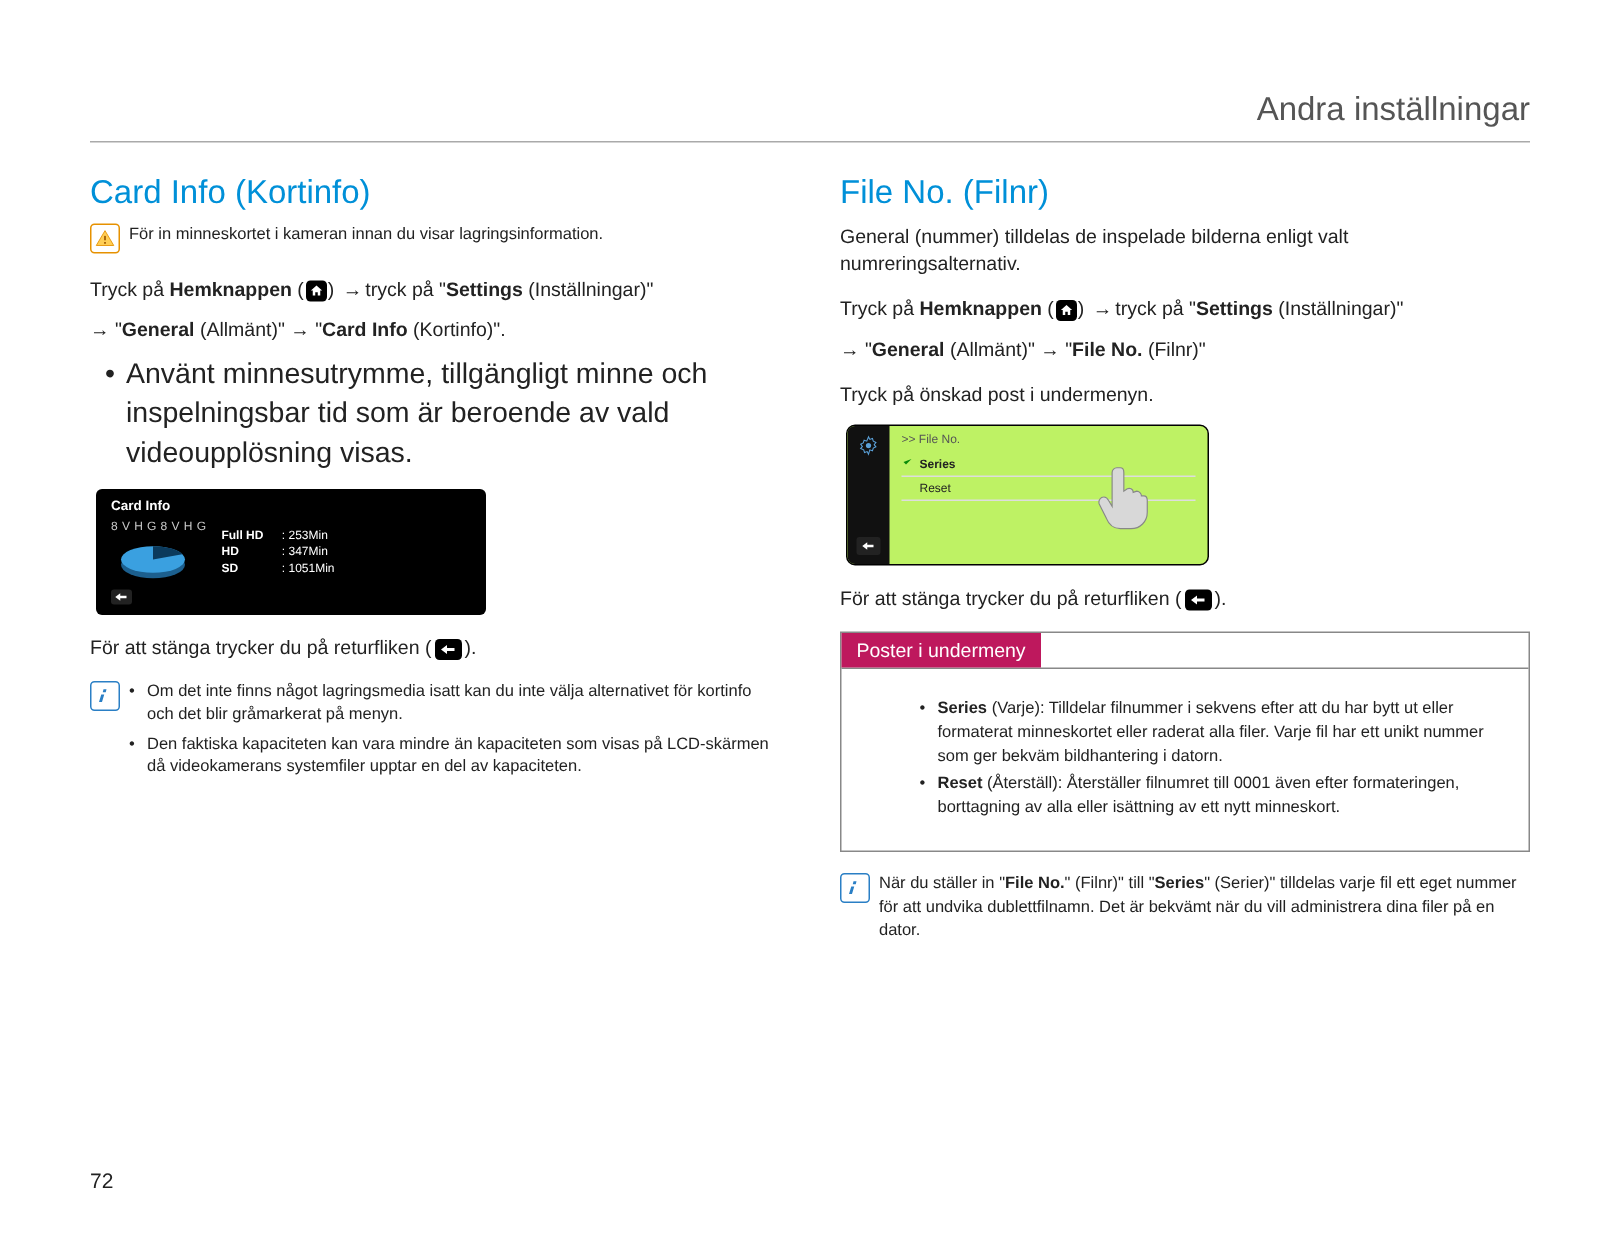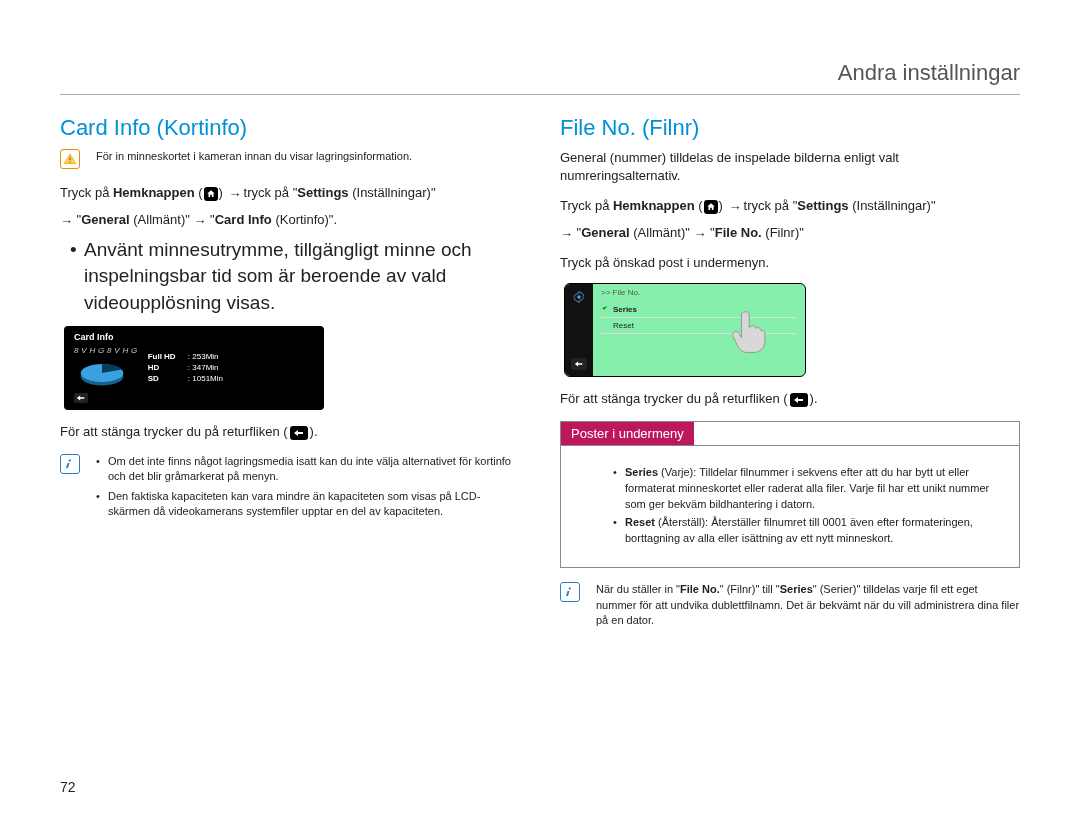--- a/index.html
+++ b/index.html
@@ -40,21 +40,21 @@
     font-weight: normal;
     margin-bottom: 8px;
   }
   .desc {
     font-size: 13px;
     line-height: 1.35;
     margin-bottom: 12px;
   }
   .note-row {
     display: flex;
-    gap: 16px;
+    gap: 6px;
     font-size: 11px;
     line-height: 1.4;
     margin-bottom: 14px;
   }
   .icon-box {
     flex: 0 0 18px;
     height: 18px;
     border-radius: 3px;
     display: inline-flex;
     align-items: center;
@@ -112,21 +112,21 @@
   }
   .sc-title { font-size: 9px; font-weight: bold; margin-bottom: 4px; }
   .sc-body { display: flex; align-items: center; gap: 10px; }
   .pie {
     width: 56px; height: 32px;
     position: relative;
   }
   .pie svg { width: 100%; height: 100%; }
   .stats-col { font-size: 8px; line-height: 1.4; }
   .stats-col b { display:inline-block; width:38px; }
-  .sc-text-used { letter-spacing: 0.3px; color: #c9c9c9; font-size:8px; margin-bottom:2px;font-style:italic;}
+  .sc-text-used { letter-spacing: 0.3px; color: #c9c9c9; font-size:8px; margin-bottom:2px;}
   .sc-return {
     margin-top: 4px;
     display: inline-flex;
     width: 14px; height: 10px;
     background: #222;
     border-radius: 2px;
     align-items: center; justify-content: center;
   }
   .sc-return svg { width: 10px; height: 8px; fill:#fff; }
   .close-line { font-size: 13px; margin-bottom: 14px; }
@@ -142,21 +142,21 @@
   .return-chip svg { width: 12px; height: 10px; fill:#fff; }
   .tiny-bullets {
     font-size: 11px;
     line-height: 1.4;
   }
   .tiny-bullets li { list-style: none; position: relative; padding-left: 12px; margin-bottom:4px;}
   .tiny-bullets li::before { content: "•"; position:absolute; left:0; }
   
   .screenshot-menu {
     width: 240px;
-    background: #86efac;
+    background: #bef264;
     border: 1px solid #000;
     border-radius: 6px;
     margin: 8px 0 14px 4px;
     position: relative;
     overflow: hidden;
   }
   .sm-left {
     position: absolute;
     left:0; top:0; bottom:0;
     width: 28px;

